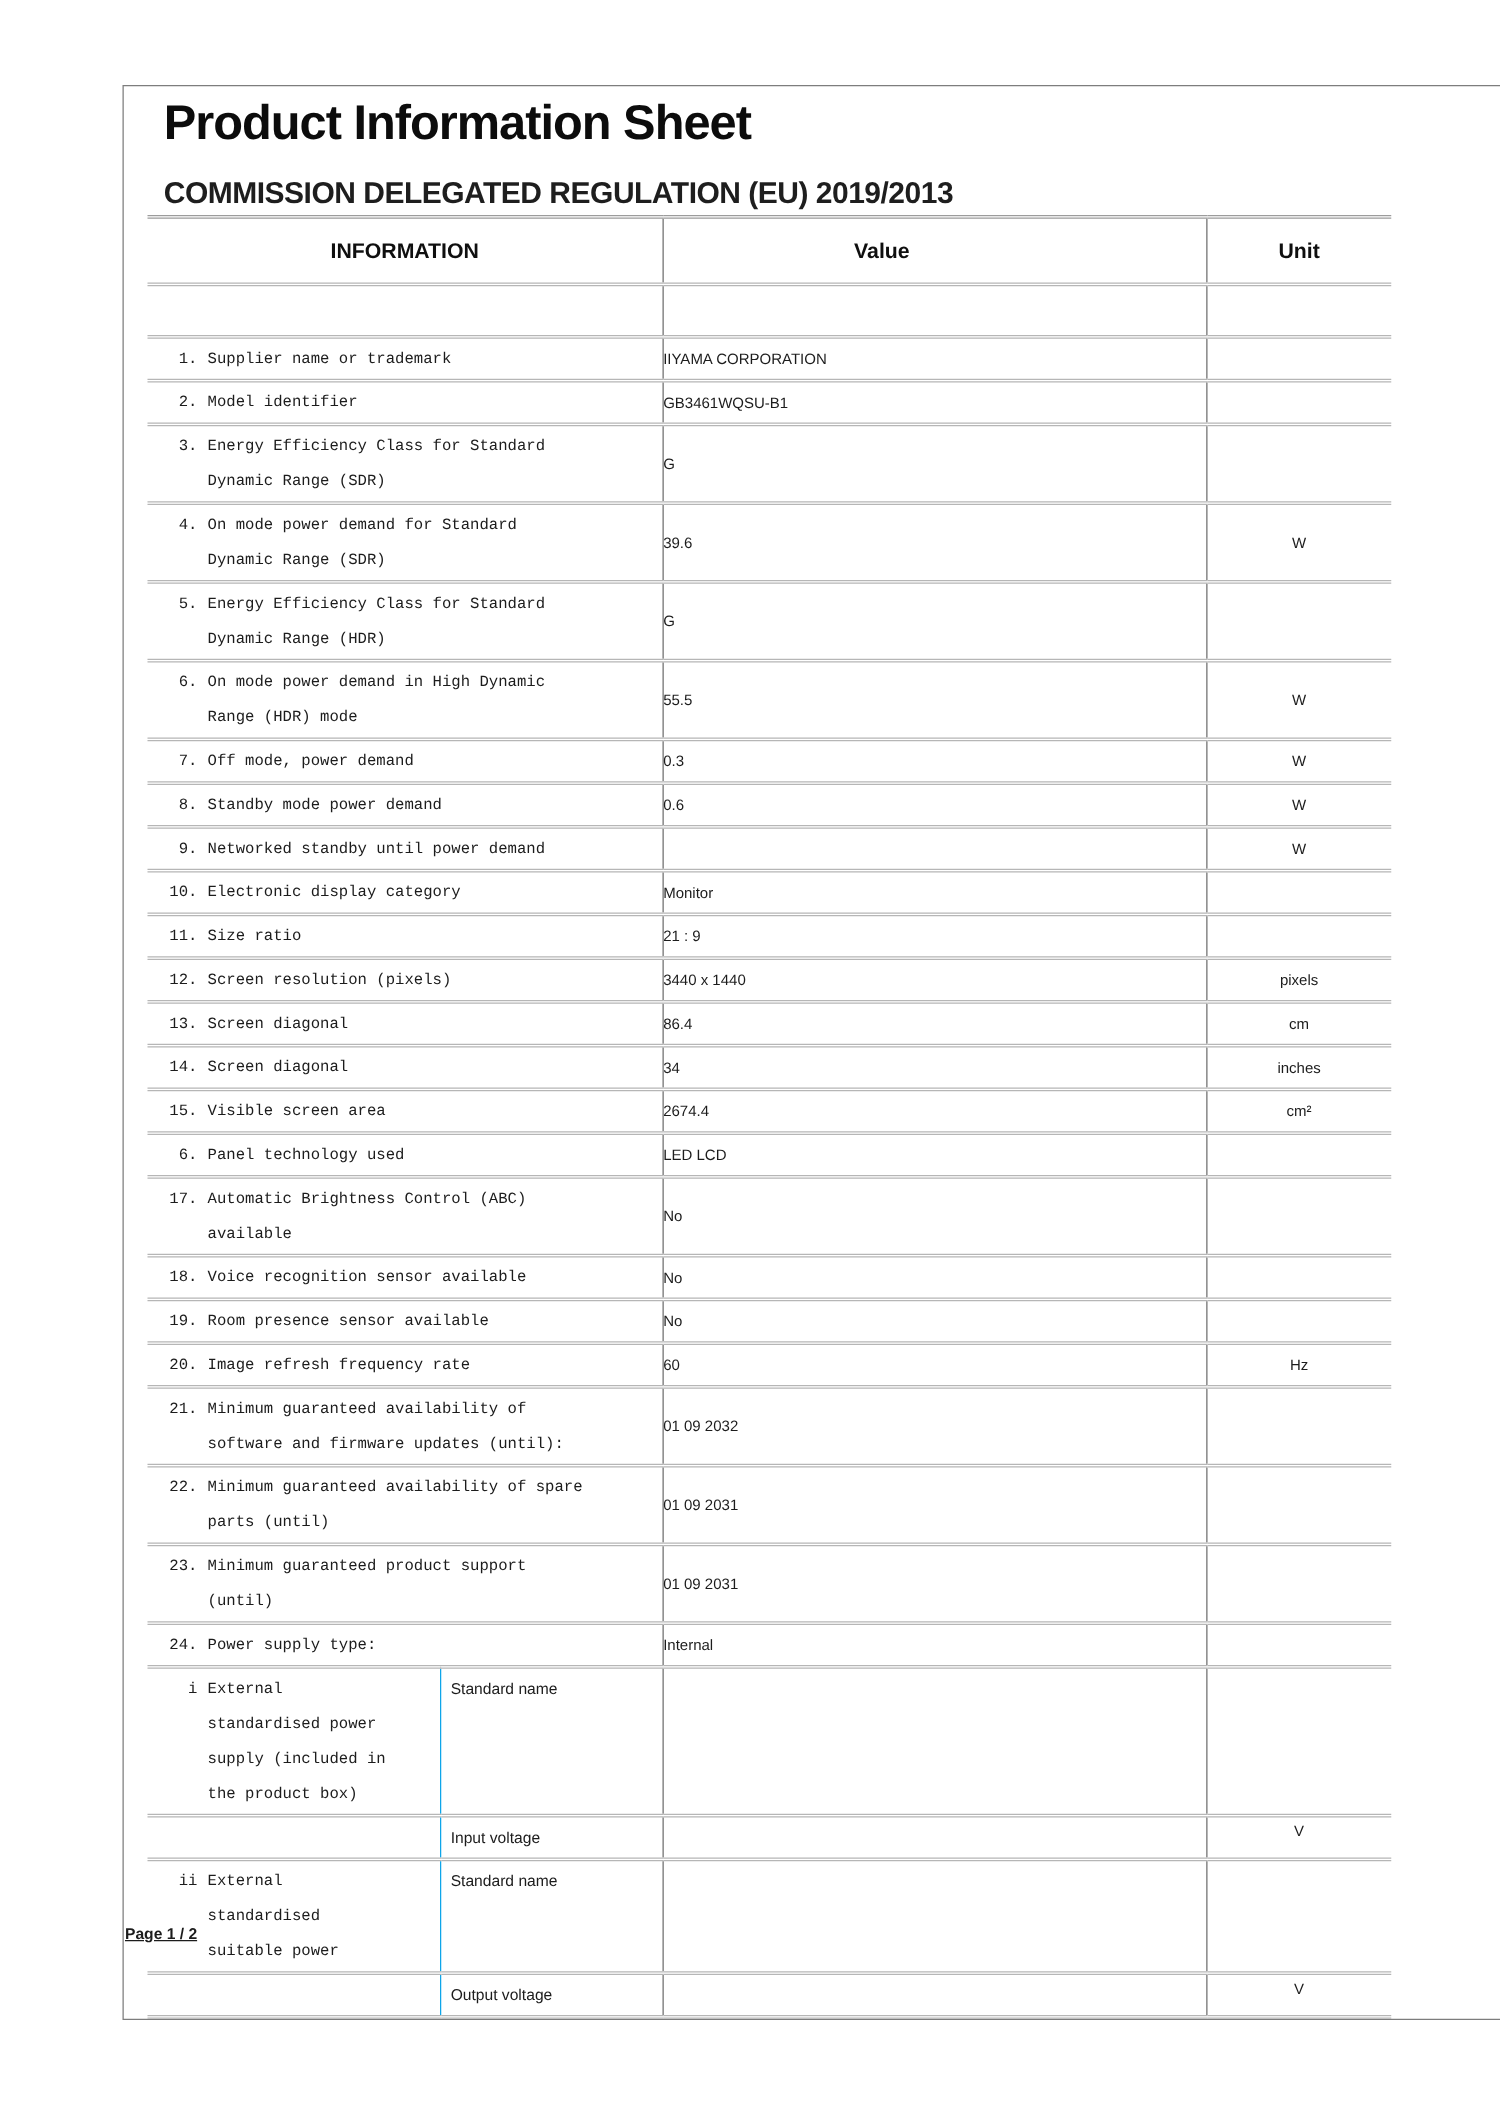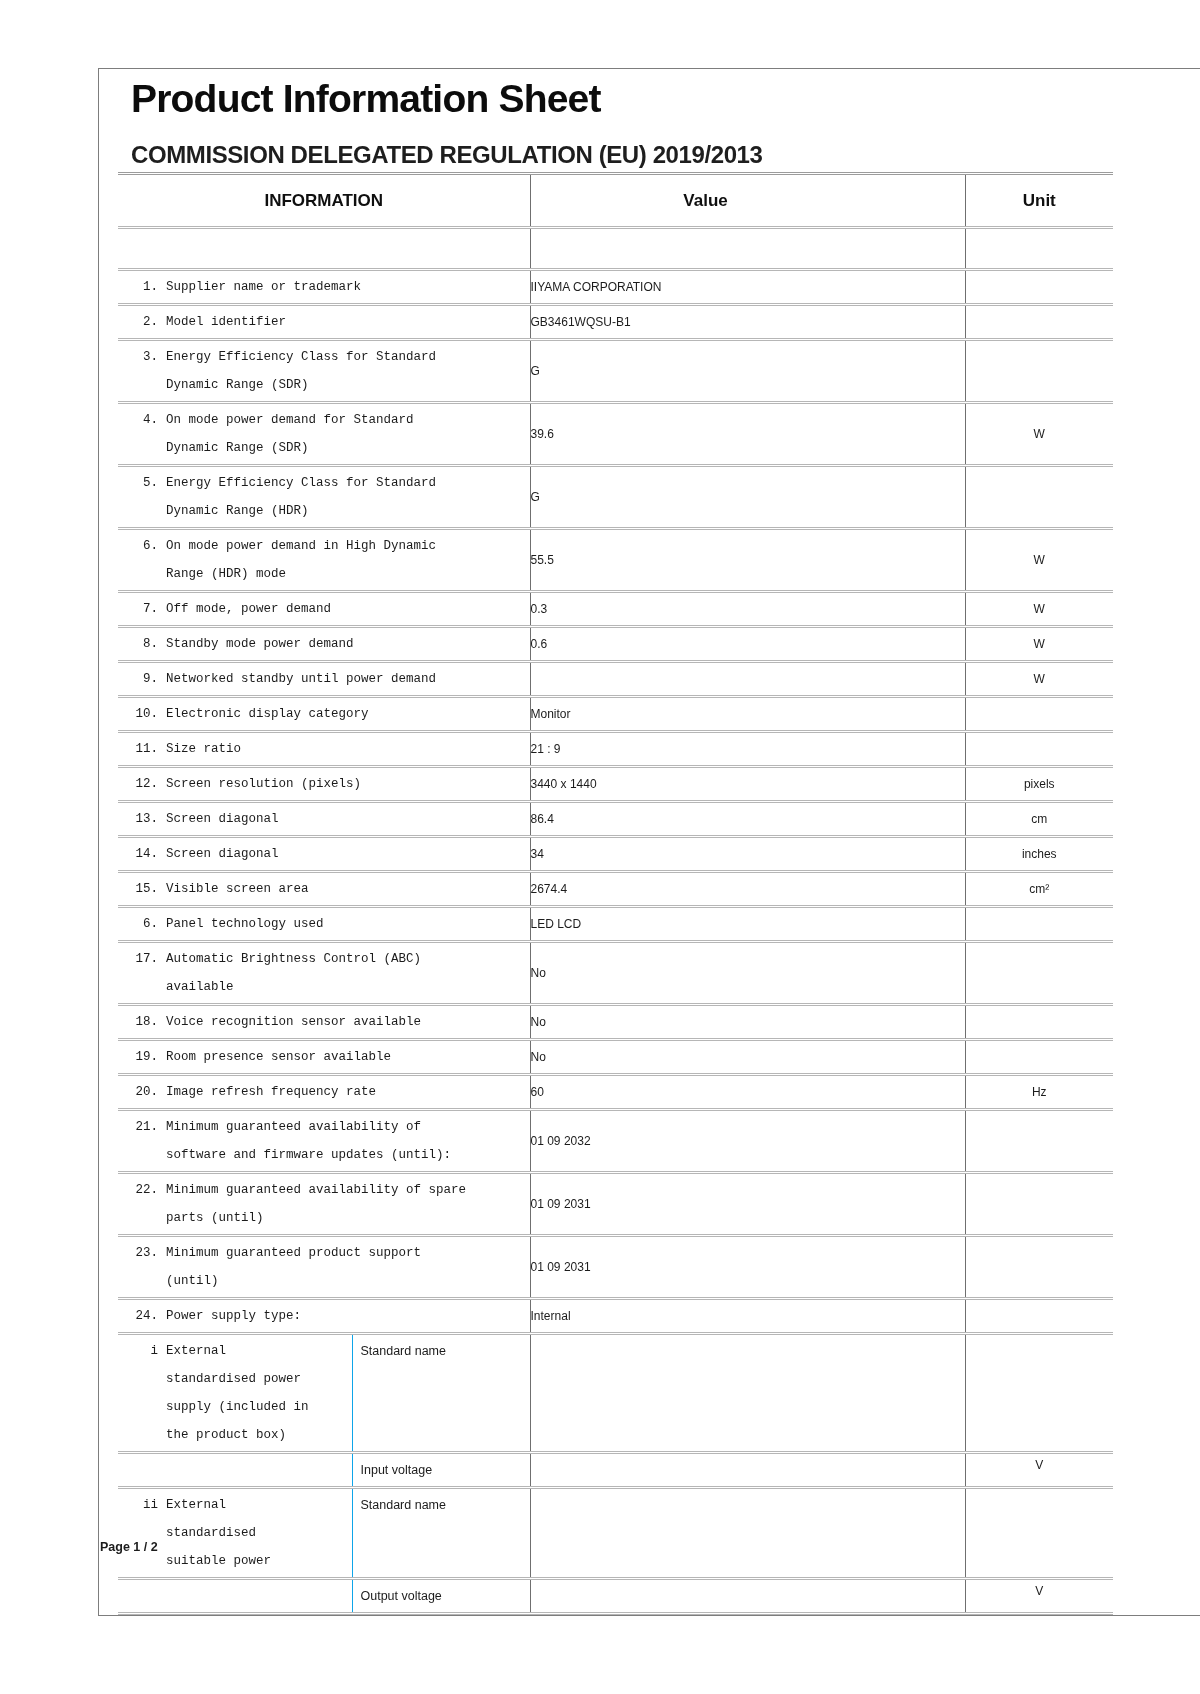--- a/index.html
+++ b/index.html
@@ -90,20 +90,21 @@
     border-left: 1px solid #0ea5e9;
   }
   tr.row-split td { height: 31px; }
   .page-footer {
     position: absolute;
     left: 100px; top: 1540px;
     font-size: 12.5px;
     font-weight: bold;
     color: #1c1c1c;
     filter: blur(0.45px);
+    text-decoration: underline;
   }
 </style>
 </head>
 <body>
 
 <div class="page-frame">
   <div class="doc-title">Product Information Sheet</div>
   <div class="doc-subtitle">COMMISSION DELEGATED REGULATION (EU) 2019/2013</div>
 
   <table class="info-table">

